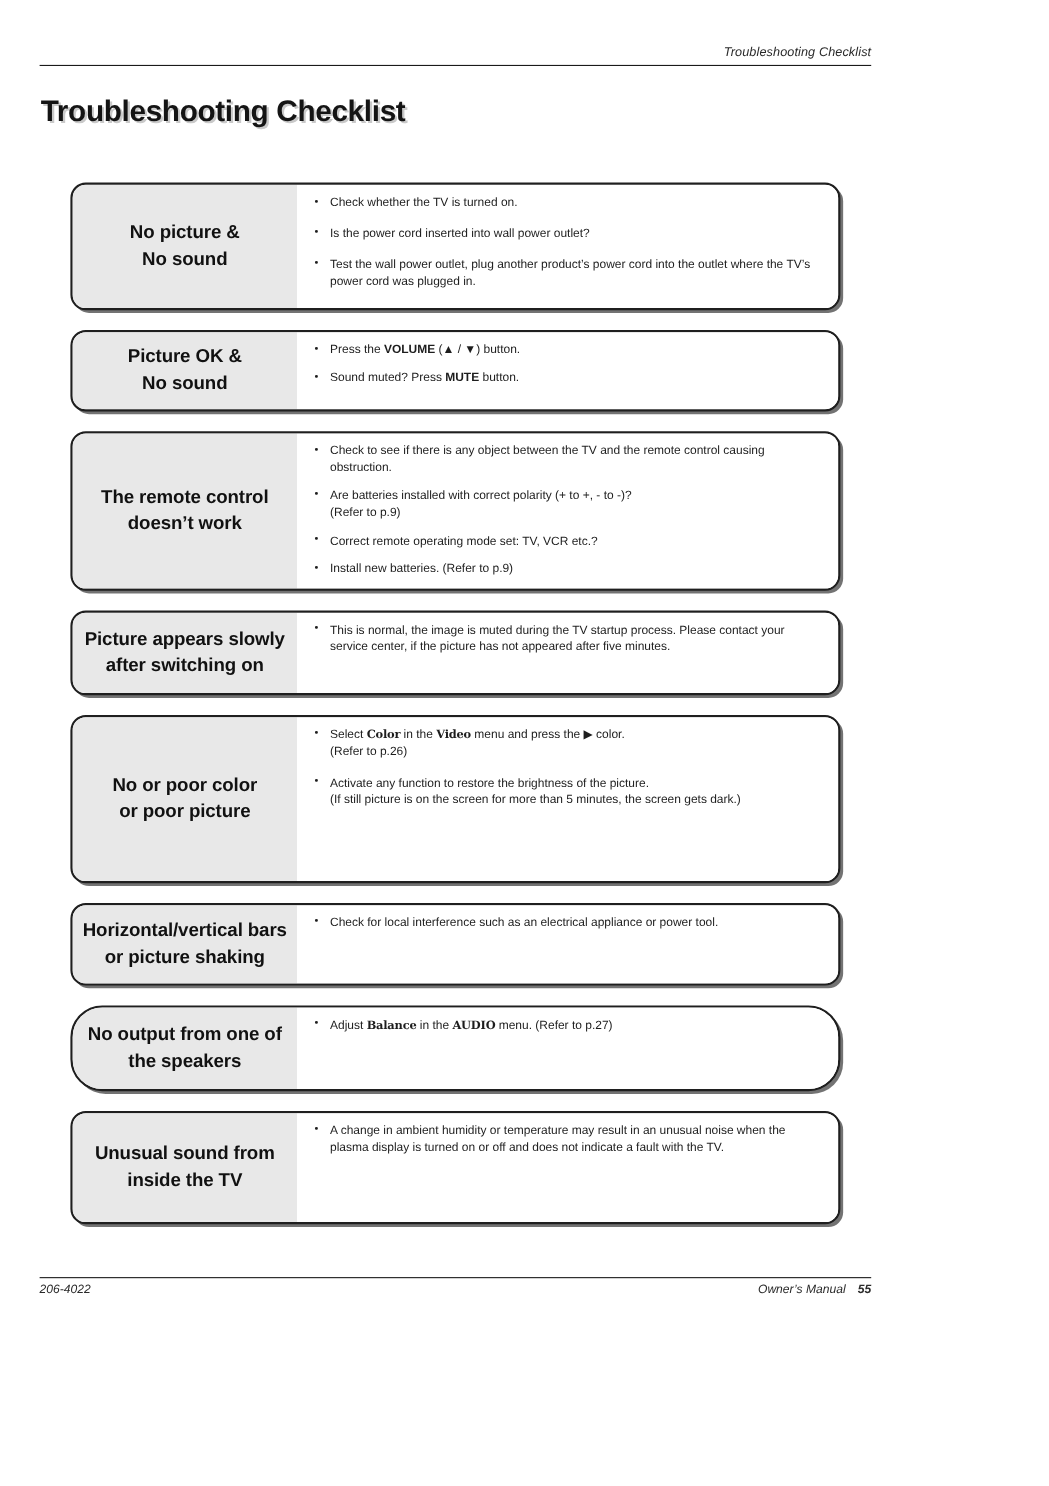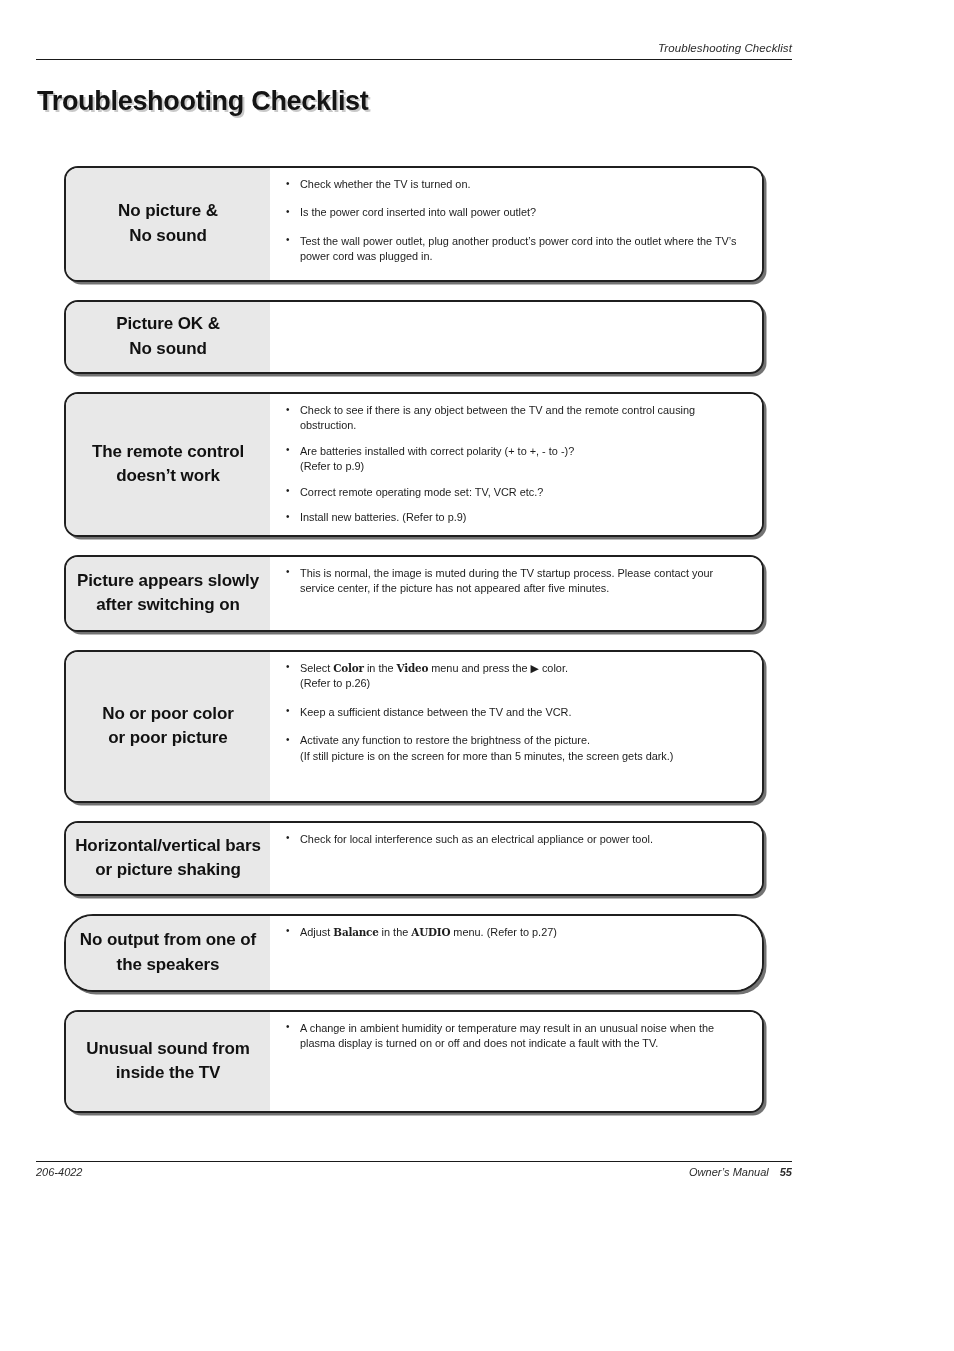--- a/index.html
+++ b/index.html
@@ -196,20 +196,24 @@
       </div>
     </div>
 
     <div class="row" style="min-height:74px;">
       <div class="row-label">
         <div class="label-text">
           <span>Picture OK &amp;</span><br>
           <span>No sound</span>
         </div>
       </div>
+      <div class="row-body medium">
+        <p class="bullet"><span>Press the </span><span class="b">VOLUME</span><span> (▲ / ▼) button.</span></p>
+        <p class="bullet"><span>Sound muted? Press </span><span class="b">MUTE</span><span> button.</span></p>
+      </div>
     </div>
 
     <div class="row" style="min-height:141px;">
       <div class="row-label">
         <div class="label-text">
           <span>The remote control</span><br>
           <span>doesn’t work</span>
         </div>
       </div>
       <div class="row-body medium">
@@ -234,21 +238,20 @@
 
     <div class="row" style="min-height:153px;">
       <div class="row-label">
         <div class="label-text">
           <span>No or poor color</span><br>
           <span>or poor picture</span>
         </div>
       </div>
       <div class="row-body loose">
         <p class="bullet"><span>Select </span><span class="menuname">Color</span><span> in the </span><span class="menuname">Video</span><span> menu and press the ▶ color.</span><span class="sub">(Refer to p.26)</span></p>
-        <p class="bullet">Keep a sufficient distance between the TV and the VCR.</p>
         <p class="bullet"><span>Activate any function to restore the brightness of the picture.</span><span class="sub">(If still picture is on the screen for more than 5 minutes, the screen gets dark.)</span></p>
       </div>
     </div>
 
     <div class="row" style="min-height:75px;">
       <div class="row-label">
         <div class="label-text">
           <span>Horizontal/vertical bars</span><br>
           <span>or picture shaking</span>
         </div>

